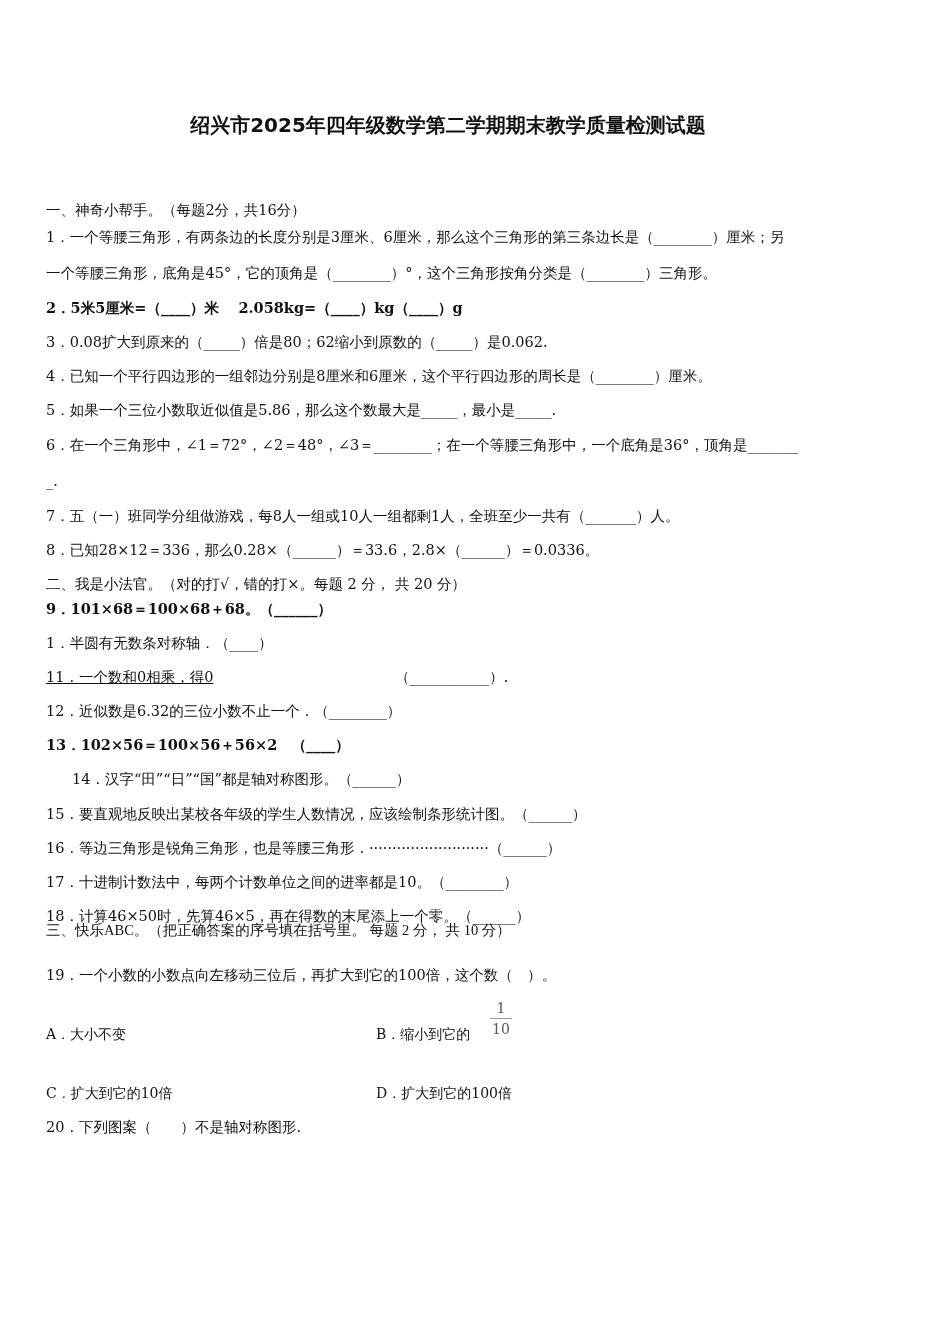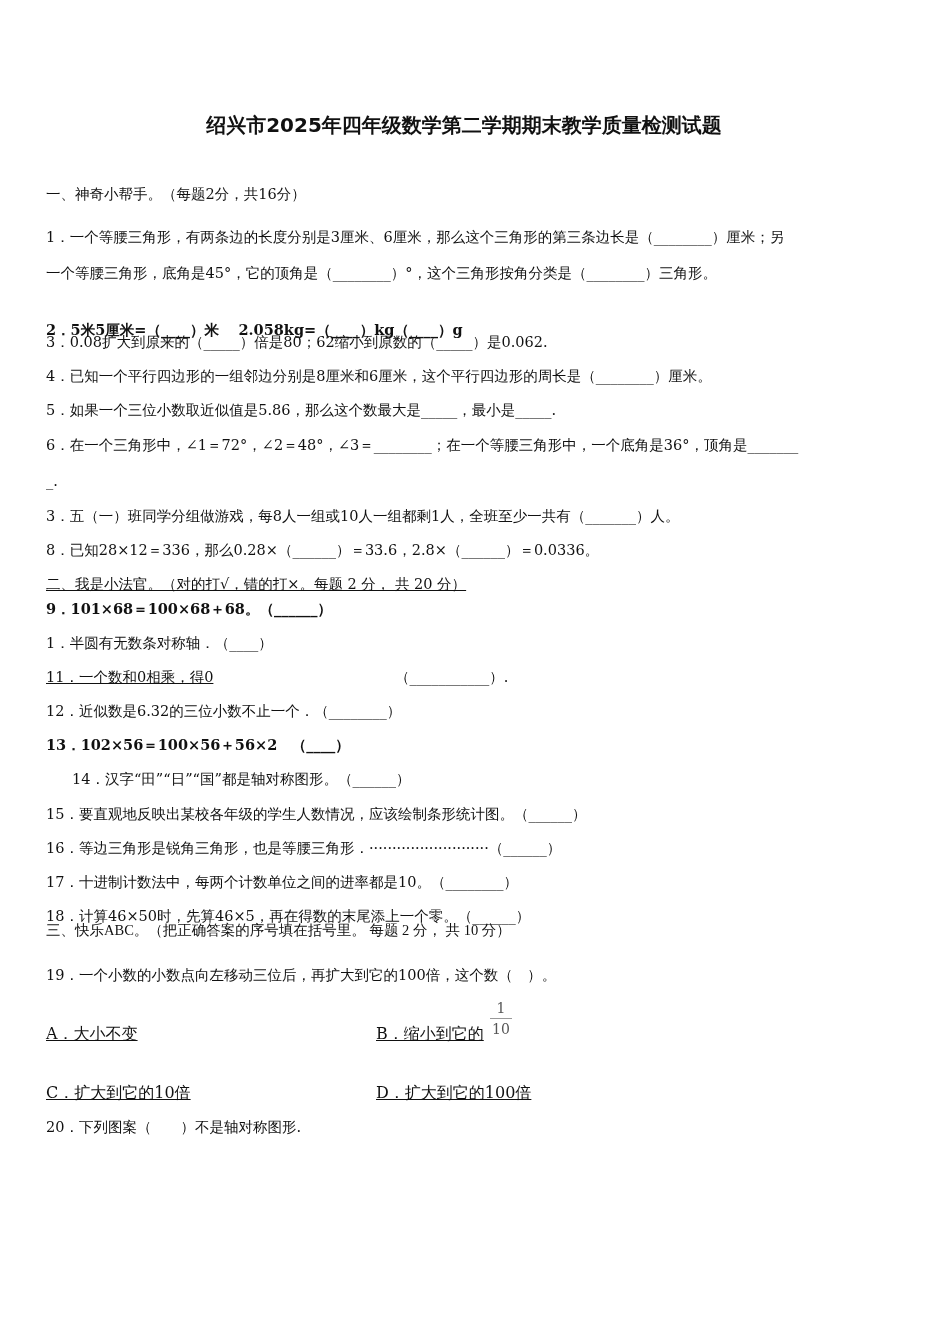--- a/index.html
+++ b/index.html
@@ -1,46 +1,46 @@
 <!DOCTYPE html>
 <html><head>
 <meta charset="utf-8">
 <style>
   html, body { margin: 0; padding: 0; background: #ffffff; }
   body { width: 950px; height: 1344px; position: relative; overflow: hidden;
          font-family: "DejaVu Serif", "Liberation Serif", serif; color: #111; }
   .title { position: absolute; top: 112px; left: 0; width: 896px; text-align: center;
            font-family: "DejaVu Sans", "Liberation Sans", sans-serif; font-weight: bold;
-           font-size: 20px; letter-spacing: 0px; color: #111; margin-left: 16px; }
+           font-size: 20px; letter-spacing: 0px; color: #111; }
   .line { position: absolute; left: 46px; font-size: 14.5px; white-space: nowrap; line-height: 20px; }
   .b { font-weight: bold; }
-  .opt { position: absolute; font-size: 16px; white-space: nowrap; line-height: 20px; text-decoration: underline; }
+  .opt { position: absolute; font-size: 14px; white-space: nowrap; line-height: 20px; }
   .frac { position: absolute; left: 490px; top: 999px; width: 22px; text-align: center;
           font-family: "DejaVu Serif", serif; color: #555; font-size: 14px; line-height: 18px; }
   .frac .num { display: block; border-bottom: 1px solid #999; padding-bottom: 1px; }
   .frac .den { display: block; padding-top: 1px; }
 </style>
 </head>
 <body>
 
 <div class="title">绍兴市2025年四年级数学第二学期期末教学质量检测试题</div>
 
-<div class="line" style="top:184px;">一、神奇小帮手。（每题2分，共16分）</div>
+<div class="line" style="top:200px;">一、神奇小帮手。（每题2分，共16分）</div>
 <div class="line" style="top:227px;">1．一个等腰三角形，有两条边的长度分别是3厘米、6厘米，那么这个三角形的第三条边长是（________）厘米；另</div>
 <div class="line" style="top:263px;">一个等腰三角形，底角是45°，它的顶角是（________）°，这个三角形按角分类是（________）三角形。</div>
-<div class="line b" style="top:298px;margin-top:22px;">2．5米5厘米=（____）米　 2.058kg=（____）kg（____）g</div>
+<div class="line b" style="top:298px;">2．5米5厘米=（____）米　 2.058kg=（____）kg（____）g</div>
 <div class="line" style="top:332px;">3．0.08扩大到原来的（_____）倍是80；62缩小到原数的（_____）是0.062.</div>
 <div class="line" style="top:366px;">4．已知一个平行四边形的一组邻边分别是8厘米和6厘米，这个平行四边形的周长是（________）厘米。</div>
 <div class="line" style="top:400px;">5．如果一个三位小数取近似值是5.86，那么这个数最大是_____，最小是_____.</div>
 <div class="line" style="top:435px;">6．在一个三角形中，∠1＝72°，∠2＝48°，∠3＝________；在一个等腰三角形中，一个底角是36°，顶角是_______</div>
 <div class="line" style="top:471px;">_.</div>
-<div class="line" style="top:506px;">3．五（一）班同学分组做游戏，每8人一组或10人一组都剩1人，全班至少一共有（_______）人。</div>
+<div class="line" style="top:506px;">7．五（一）班同学分组做游戏，每8人一组或10人一组都剩1人，全班至少一共有（_______）人。</div>
 <div class="line" style="top:540px;">8．已知28×12＝336，那么0.28×（______）＝33.6，2.8×（______）＝0.0336。</div>
 
-<div class="line" style="top:574px;text-decoration:underline;">二、我是小法官。（对的打√，错的打×。每题 2 分， 共 20 分）</div>
+<div class="line" style="top:574px;">二、我是小法官。（对的打√，错的打×。每题 2 分， 共 20 分）</div>
 <div class="line b" style="top:599px;">9．101×68＝100×68＋68。（______）</div>
 <div class="line" style="top:633px;">1．半圆有无数条对称轴．（____）</div>
 <div class="line" style="top:667px;text-decoration:underline;">11．一个数和0相乘，得0</div>
 <div class="line" style="top:667px; left:395px;">（___________）.</div>
 <div class="line" style="top:701px;">12．近似数是6.32的三位小数不止一个．（________）</div>
 <div class="line b" style="top:735px;">13．102×56＝100×56＋56×2　（____）</div>
 <div class="line" style="top:769px;margin-left:26px;">14．汉字“田”“日”“国”都是轴对称图形。（______）</div>
 <div class="line" style="top:804px;">15．要直观地反映出某校各年级的学生人数情况，应该绘制条形统计图。（______）</div>
 <div class="line" style="top:838px;">16．等边三角形是锐角三角形，也是等腰三角形．··························（______）</div>
 <div class="line" style="top:872px;text-align:center;">17．十进制计数法中，每两个计数单位之间的进率都是10。（________）</div>

